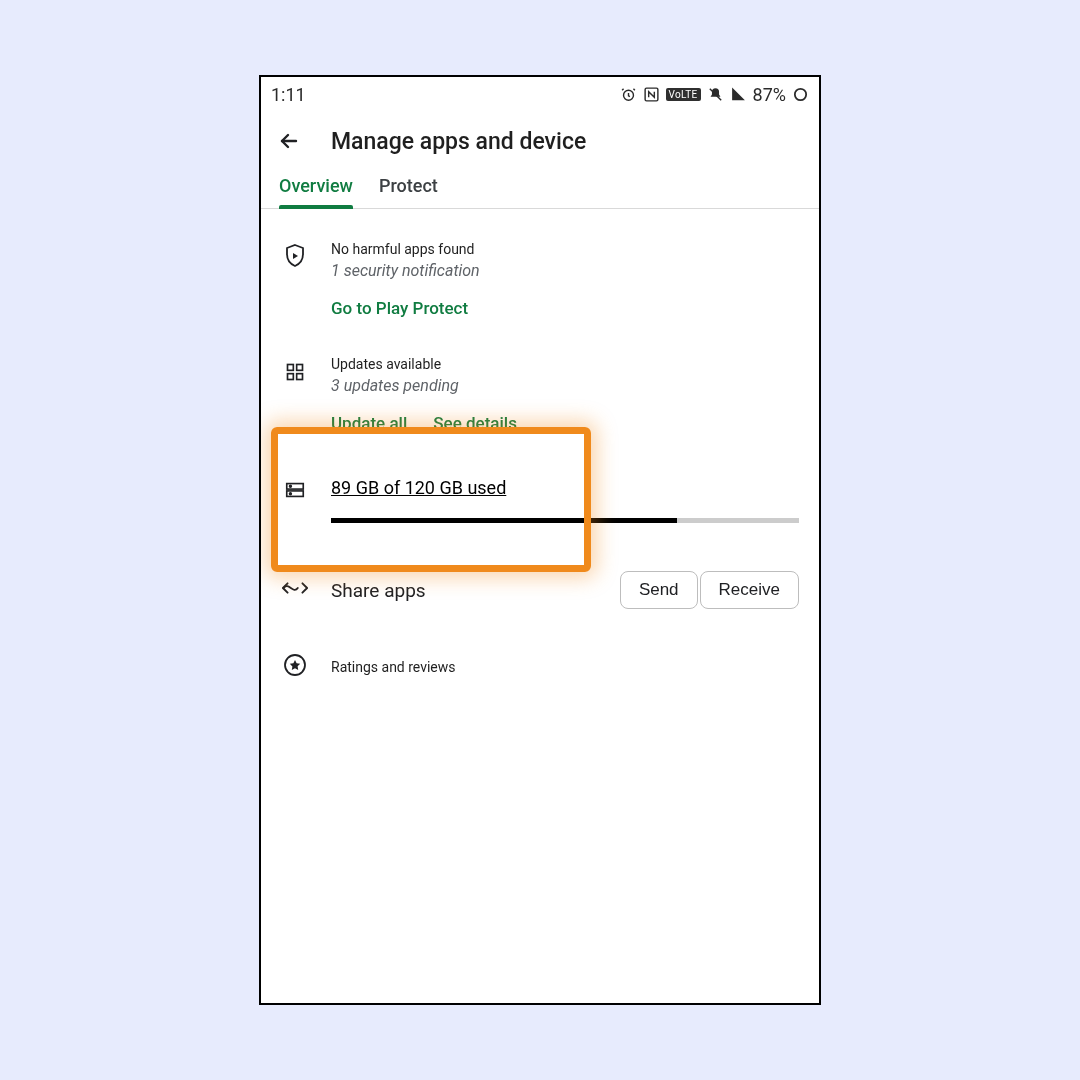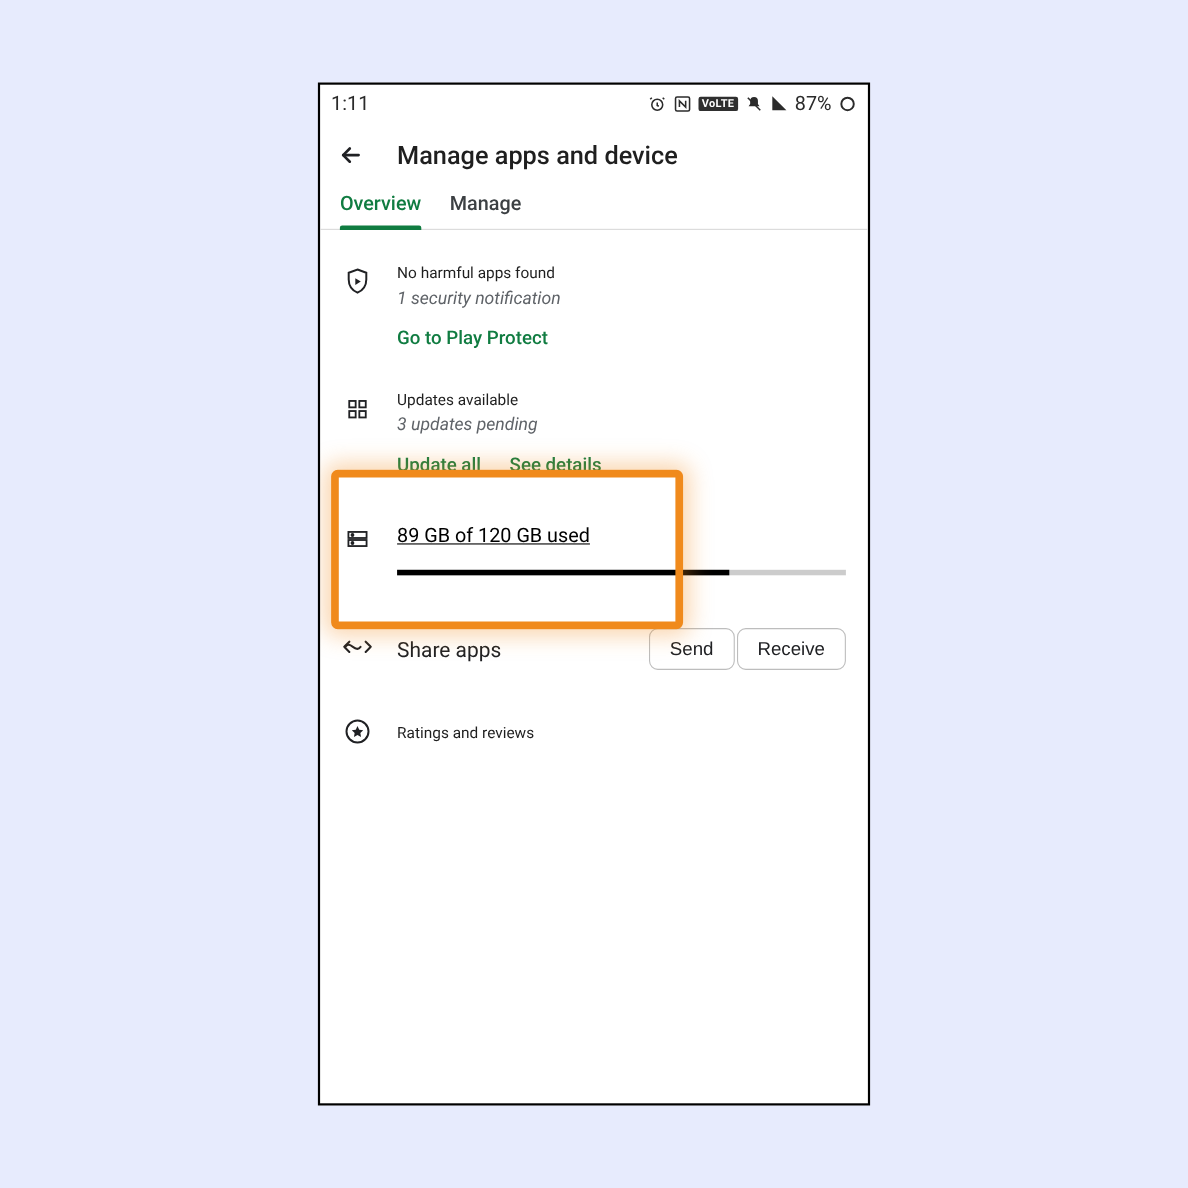--- a/index.html
+++ b/index.html
@@ -7,21 +7,21 @@
       width: 1080px;
       height: 1080px;
       background: #e7ebfd;
       display: flex;
       align-items: center;
       justify-content: center;
       font-family: Roboto, "Helvetica Neue", Arial, sans-serif;
       color: #202124;
     }
     .phone {
-      width: 502px;
+      width: 562px;
       height: 930px;
       background: #fff;
       border: 2px solid #000;
       position: relative;
       overflow: hidden;
     }
     
     .statusbar {
       display: flex;
       align-items: center;
@@ -34,21 +34,21 @@
     .statusbar .right {
       display: flex;
       align-items: center;
       gap: 6px;
     }
     .status-icon { display: inline-flex; align-items: center; justify-content: center; }
     .volte-badge {
       background: #2f2f2f;
       color: #fff;
       font-size: 10px;
-      font-weight: bold;
+      font-weight: normal;
       padding: 1px 3px;
       border-radius: 2px;
       letter-spacing: 0.3px;
     }
     
     .header {
       display: flex;
       align-items: center;
       padding: 16px 14px 10px 14px;
       gap: 28px;
@@ -221,21 +221,21 @@
       <svg width="24" height="24" viewBox="0 0 24 24" fill="none" stroke="#202124" stroke-width="2.4" stroke-linecap="round" stroke-linejoin="round">
           <path d="M19 12H5"></path>
           <path d="M11 18l-6-6 6-6"></path>
         </svg>
     </div>
     <div class="header-title">Manage apps and device</div>
   </div>
 
   <div class="tabs">
     <div class="tab active">Overview</div>
-    <div class="tab">Manage</div>
+    <div class="tab">Protect</div>
   </div>
 
   <div class="content">
 
     <div class="section">
       <div class="iconcol">
         <span>
           <svg width="24" height="26" viewBox="0 0 24 26" fill="none" stroke="#202124" stroke-width="1.8">
               <path d="M12 2l8 3v6c0 6-3.5 10-8 12-4.5-2-8-6-8-12V5l8-3z"></path>
               <path d="M10 10l5 3-5 3v-6z" fill="#202124" stroke="none"></path>

